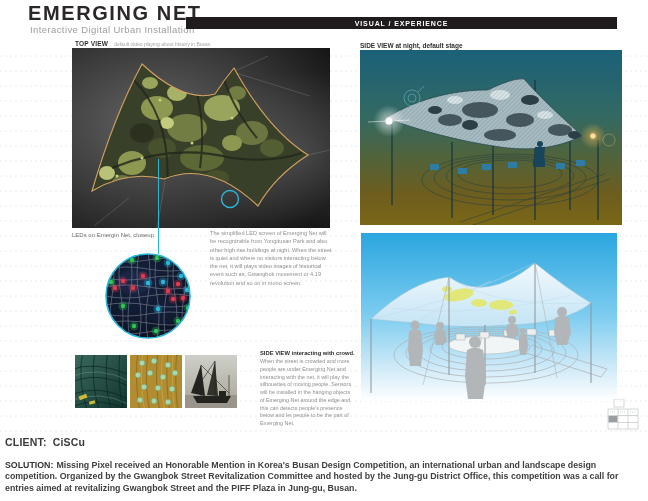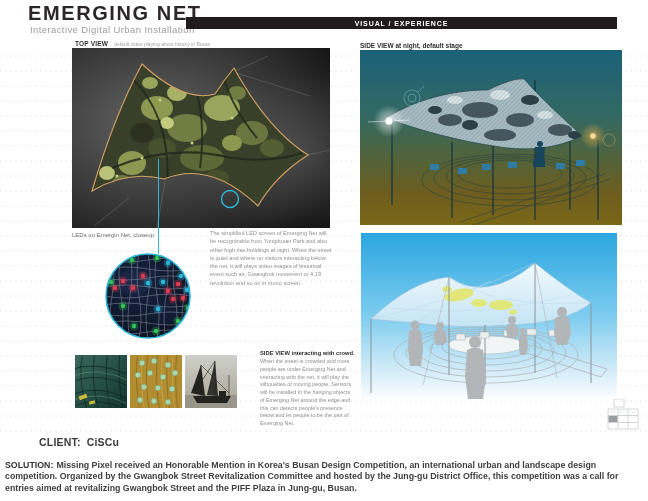--- a/index.html
+++ b/index.html
@@ -17,21 +17,21 @@
   .label-row{left:75px;top:40px;display:flex;align-items:baseline;gap:6px;white-space:nowrap;}
   .lbl-bold{font-size:6.5px;font-weight:bold;color:#2f2f2f;letter-spacing:.2px;}
   .lbl-note{font-size:5px;color:#a4a4a4;}
   .night-label{left:360px;top:42px;font-size:6.5px;font-weight:bold;color:#2f2f2f;white-space:nowrap;}
   .led-label{left:72px;top:232px;font-size:6px;color:#6b6b6b;white-space:nowrap;}
   .led-desc{left:210px;top:229px;width:123px;font-size:5.6px;line-height:1.48;color:#8f8f8f;}
   .crowd-block{left:260px;top:350px;width:96px;}
   .crowd-head{font-size:5.8px;font-weight:bold;color:#2c2c2c;margin:0 0 2px 0;}
   .crowd-body{font-size:5.4px;line-height:1.44;color:#909090;margin:0;}
   .connector{left:158px;top:159px;width:1.2px;height:95px;background:#2ab7d8;}
-  .client-line{left:5px;top:436px;font-size:10.5px;font-weight:bold;color:#3b3b3b;letter-spacing:.2px;margin-left:34px;}
+  .client-line{left:5px;top:436px;font-size:10.5px;font-weight:bold;color:#3b3b3b;letter-spacing:.2px;}
   .client-name{margin-left:6px;}
   .solution{left:5px;top:460px;width:640px;font-size:8.8px;line-height:11.4px;color:#3f3f3f;font-weight:bold;}
   .solution b{margin-right:3px;color:#343434;}
   svg{display:block;}
 </style>
 </head>
 <body>
 
 <div class="board">
 

